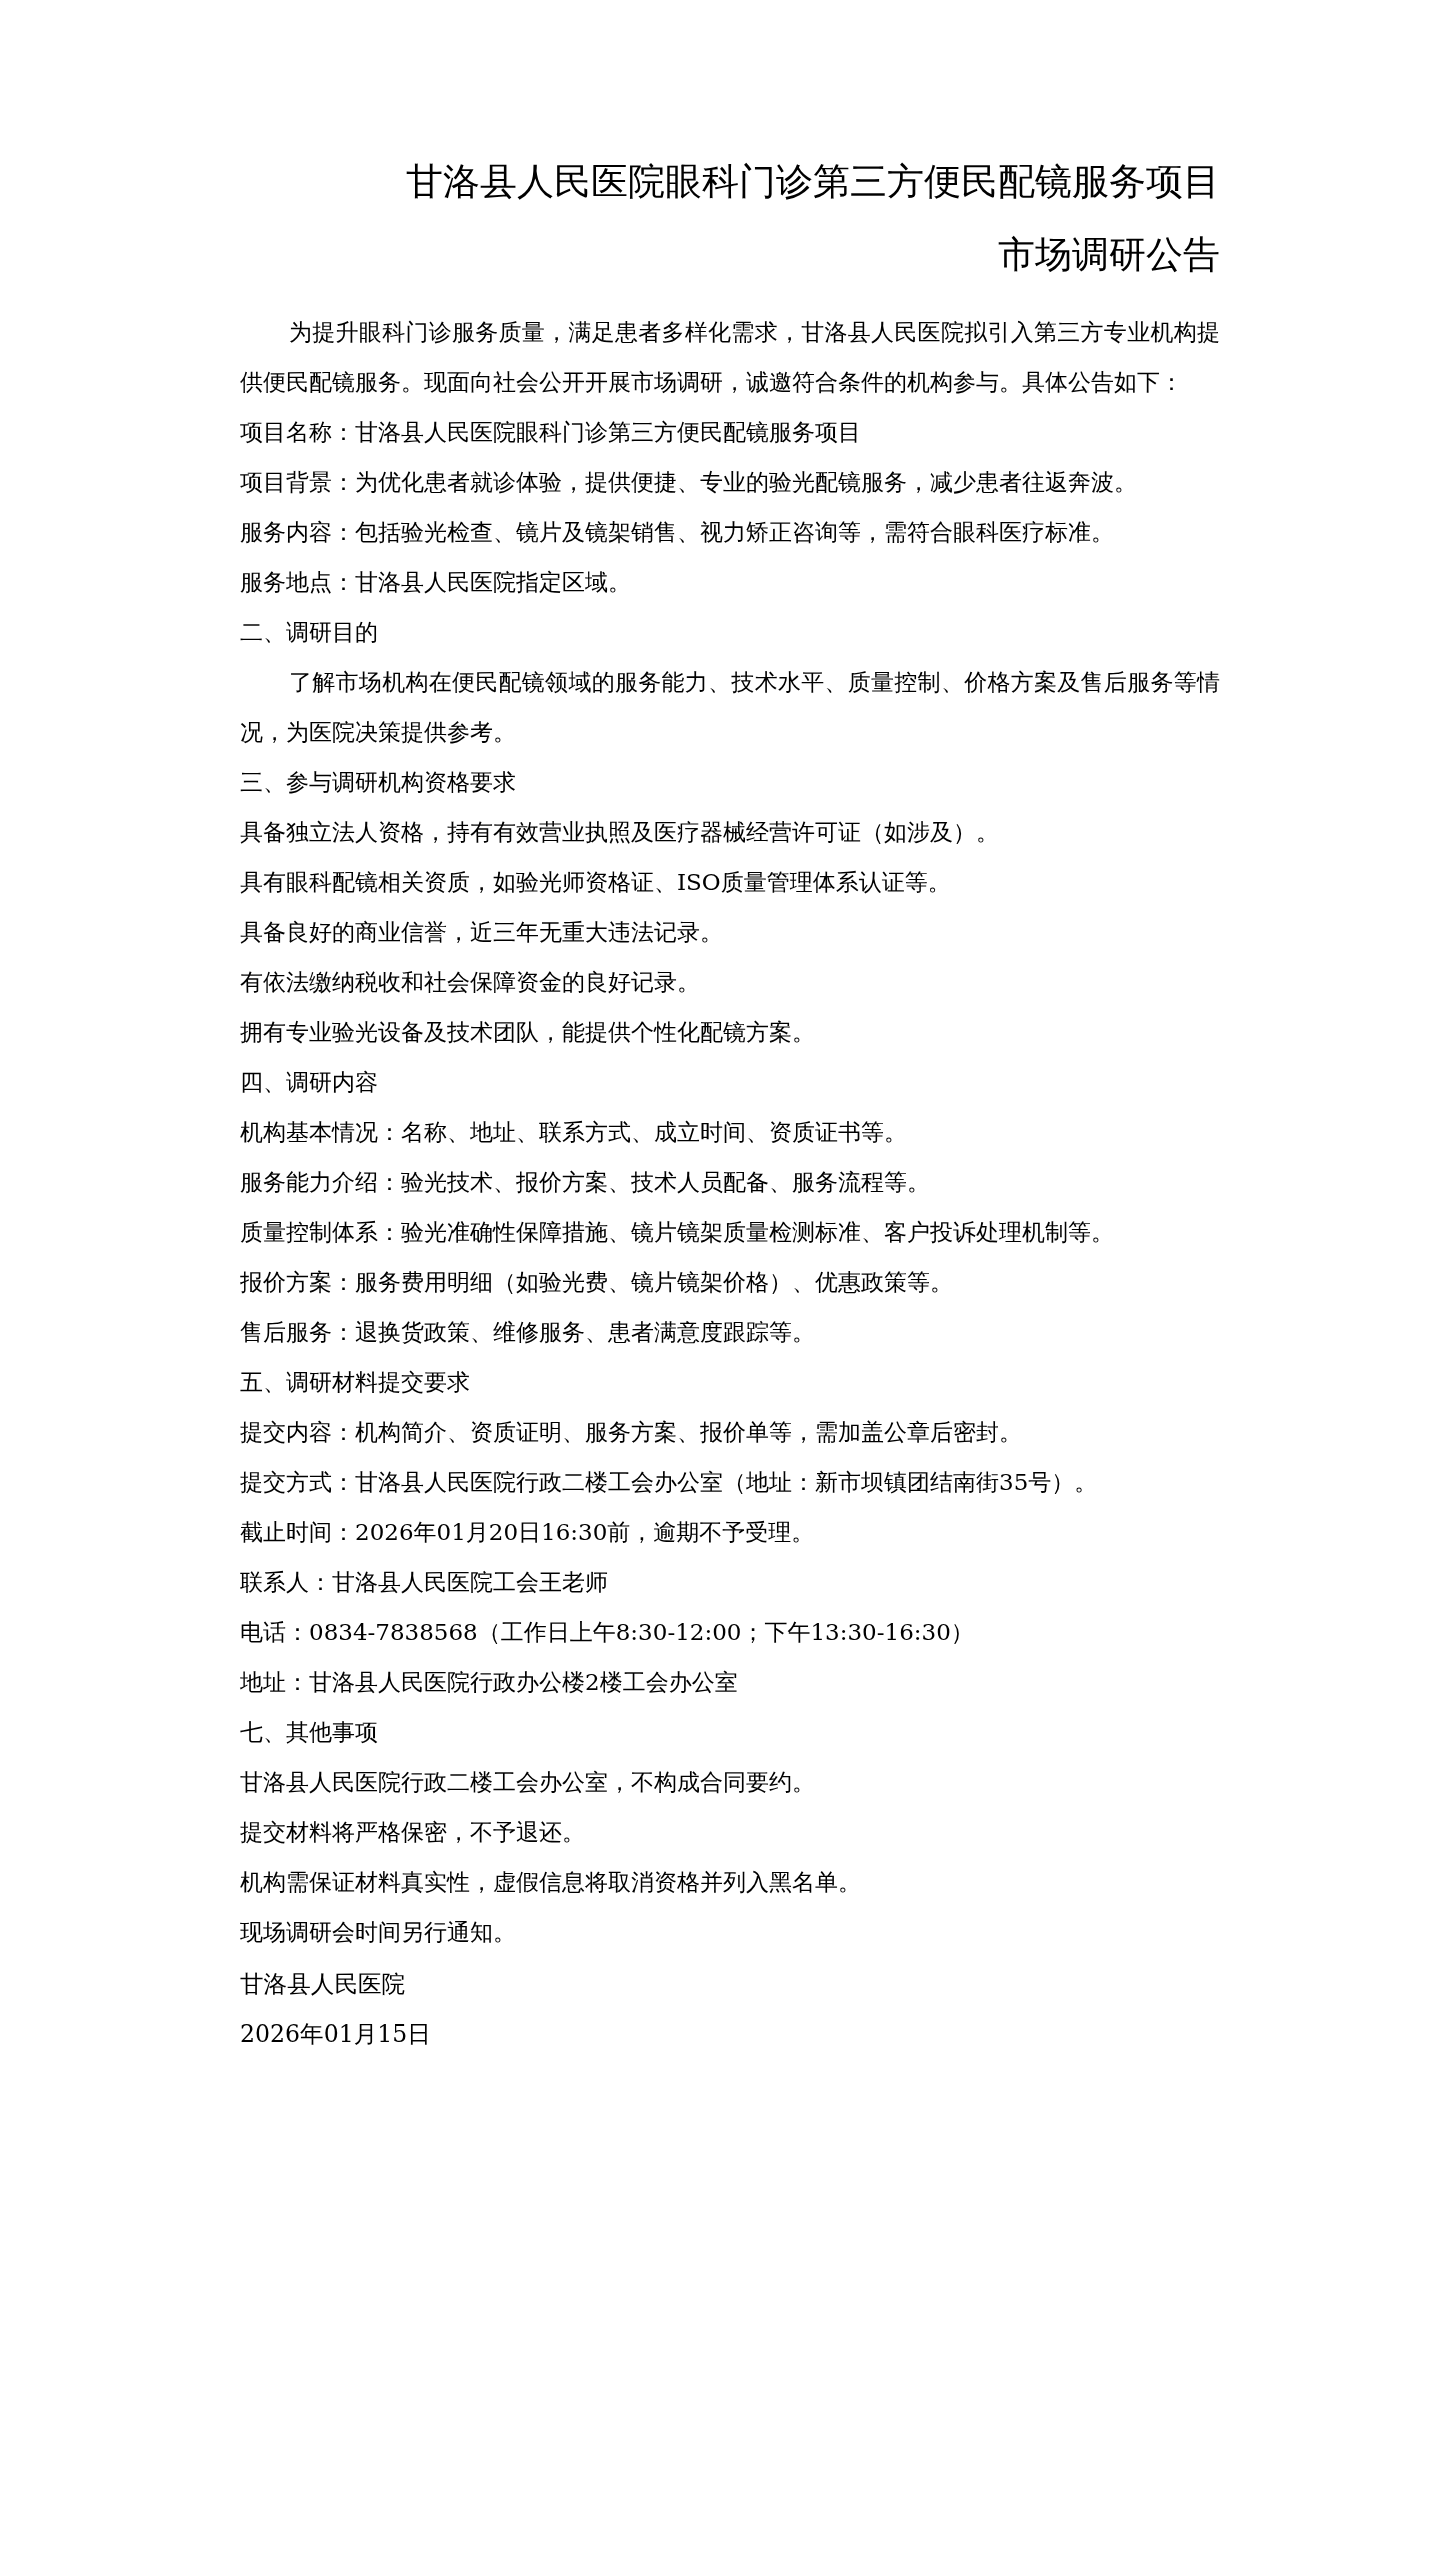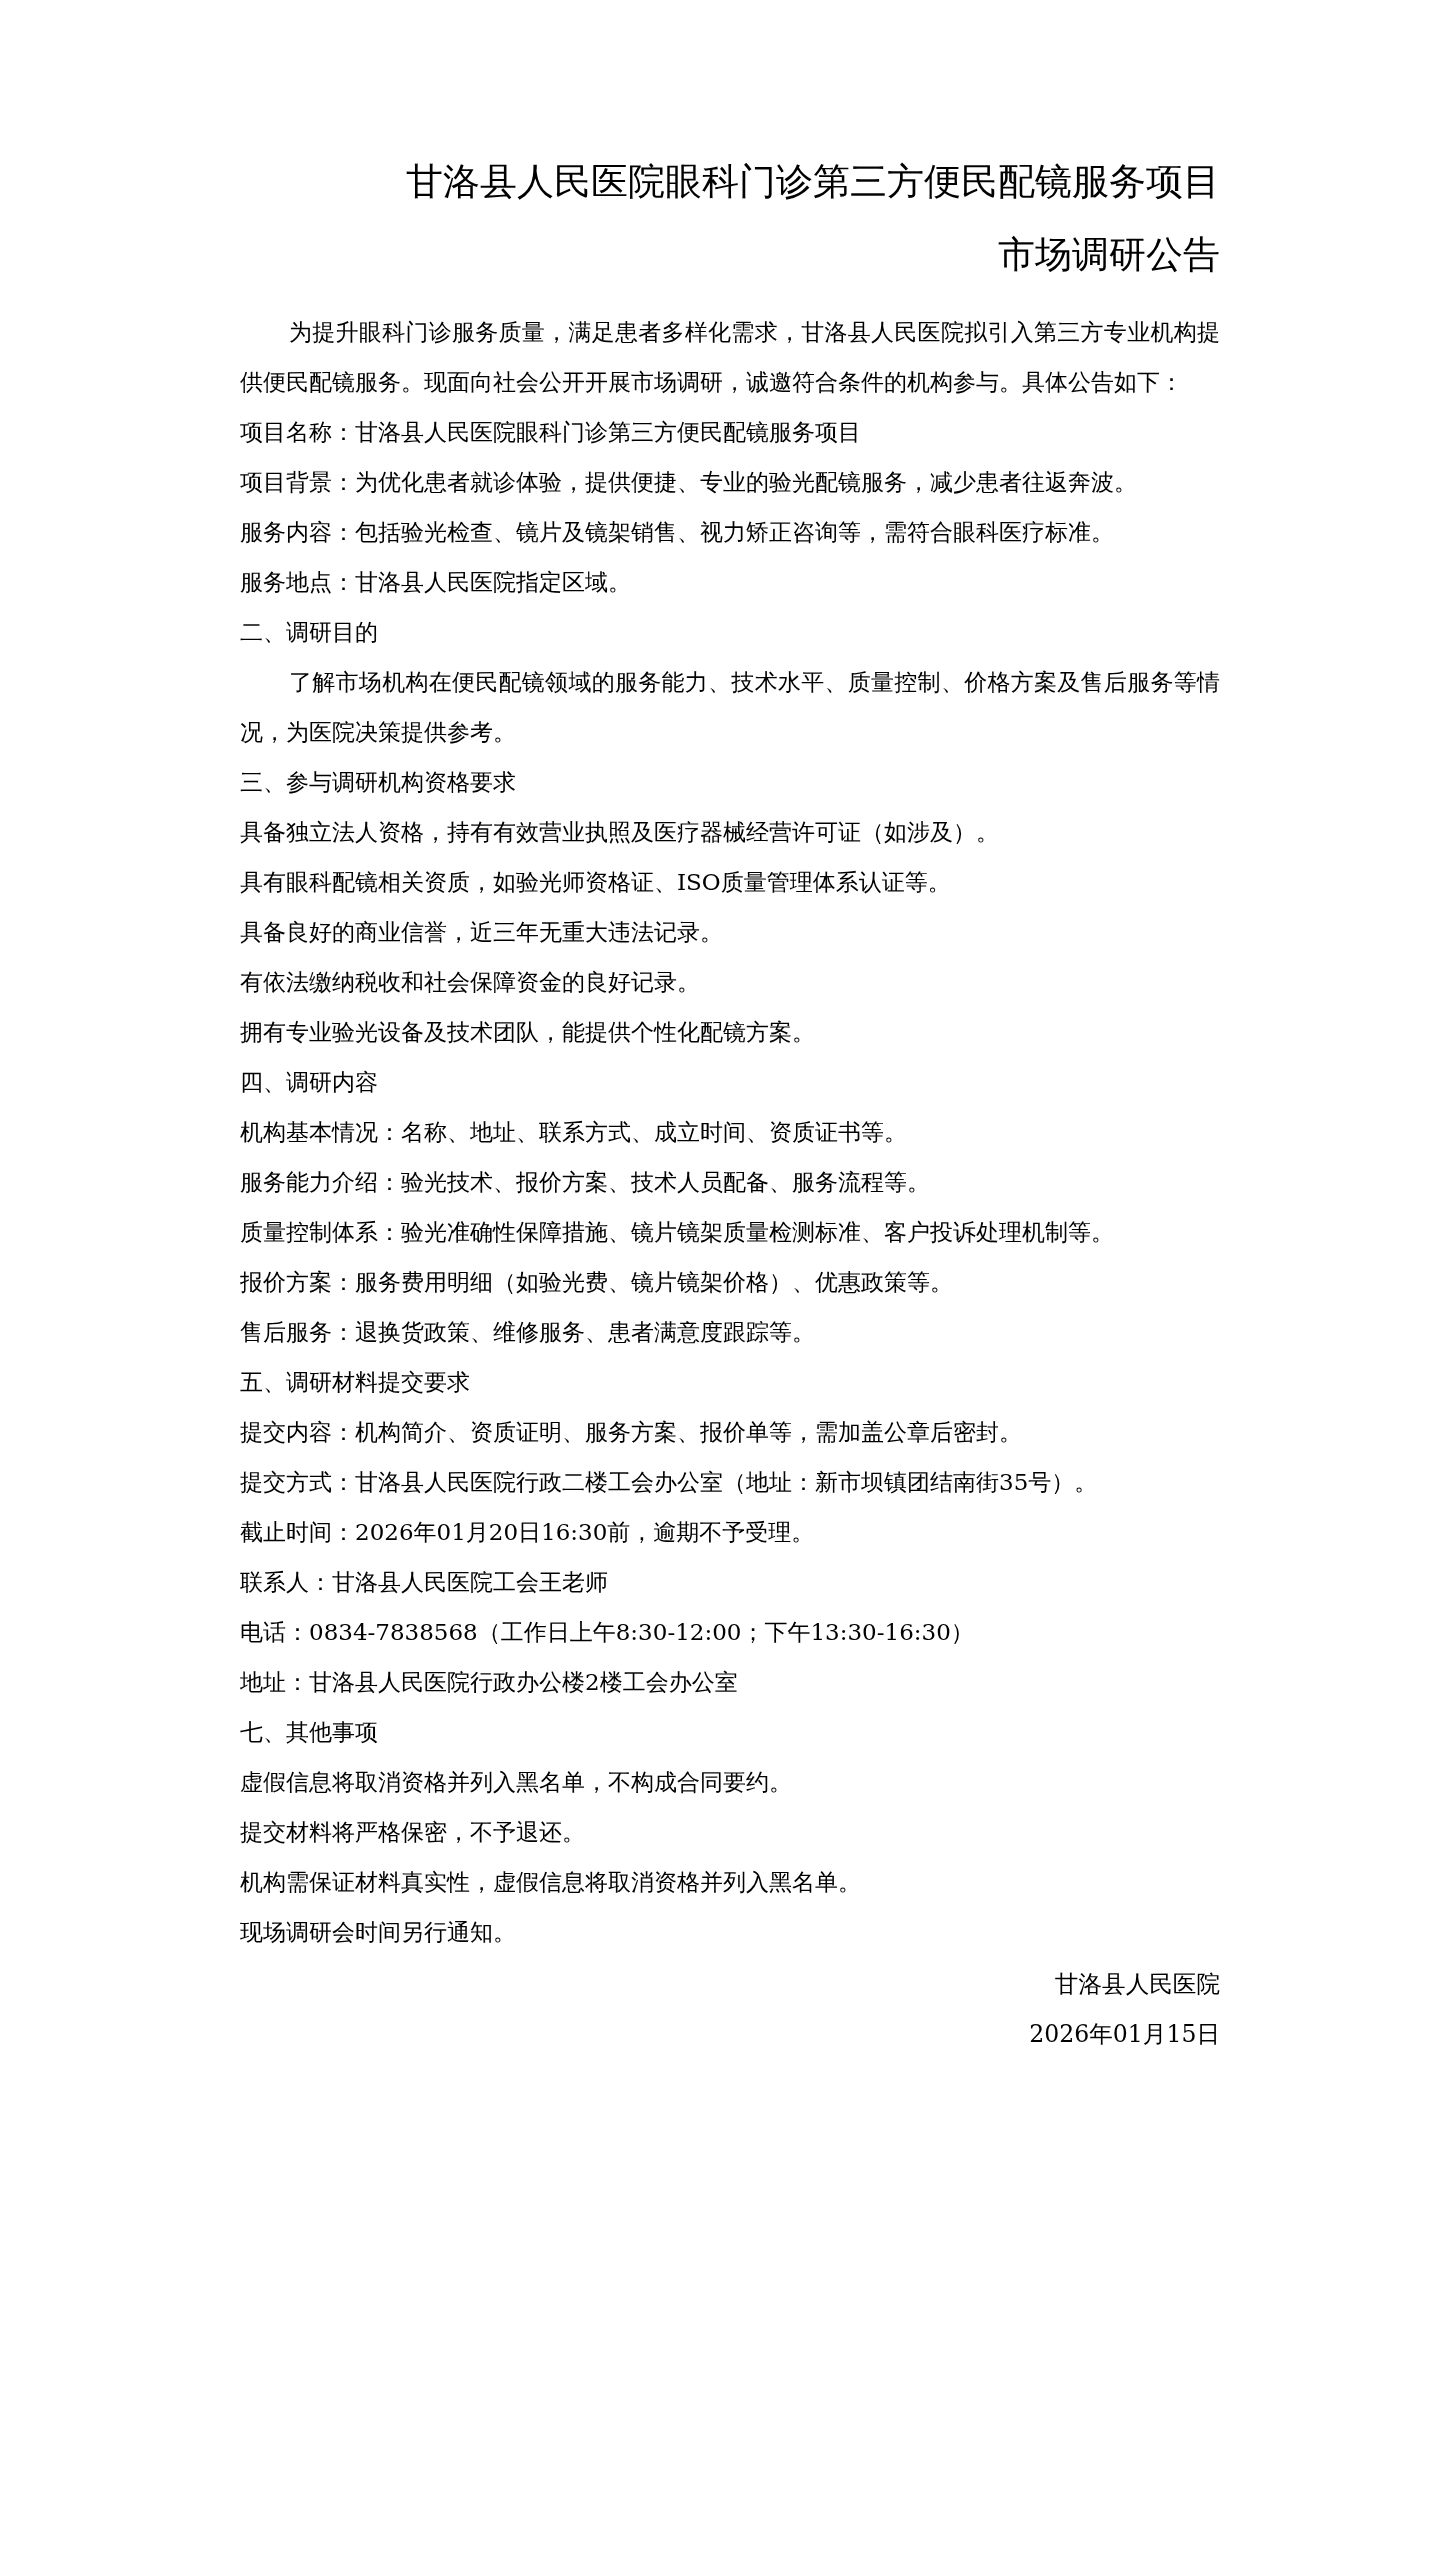--- a/index.html
+++ b/index.html
@@ -39,21 +39,21 @@
       line-height: 50px;
       margin: 0;
       white-space: normal;
       word-break: break-all;
       text-align: justify;
     }
     .indent {
       text-indent: 49px;
     }
     .sign {
-      text-align: right;
+      text-align: left;
       font-size: 23.6px;
       line-height: 50px;
       margin: 0;
     }
     .sign-org {
       margin-top: 1.8px;
     }
   </style>
 </head>
 <body>
@@ -103,21 +103,21 @@
   </div>
 
   <div>
     <p class="p">联系人：甘洛县人民医院工会王老师</p>
     <p class="p">电话：0834-7838568（工作日上午8:30-12:00；下午13:30-16:30）</p>
     <p class="p">地址：甘洛县人民医院行政办公楼2楼工会办公室</p>
   </div>
 
   <div>
     <p class="p">七、其他事项</p>
-    <p class="p">虚假信息将取消资格并列入黑名单，不构成合同要约。</p>
+    <p class="p">甘洛县人民医院行政二楼工会办公室，不构成合同要约。</p>
     <p class="p">提交材料将严格保密，不予退还。</p>
     <p class="p">机构需保证材料真实性，虚假信息将取消资格并列入黑名单。</p>
     <p class="p">现场调研会时间另行通知。</p>
   </div>
 
   <div>
     <p class="sign sign-org">甘洛县人民医院</p>
     <p class="sign">2026年01月15日</p>
   </div>
 

